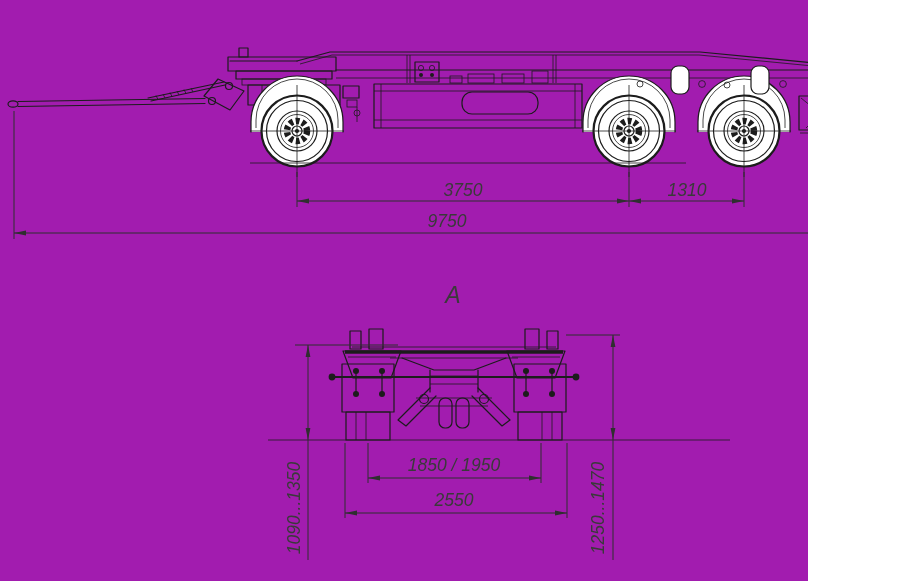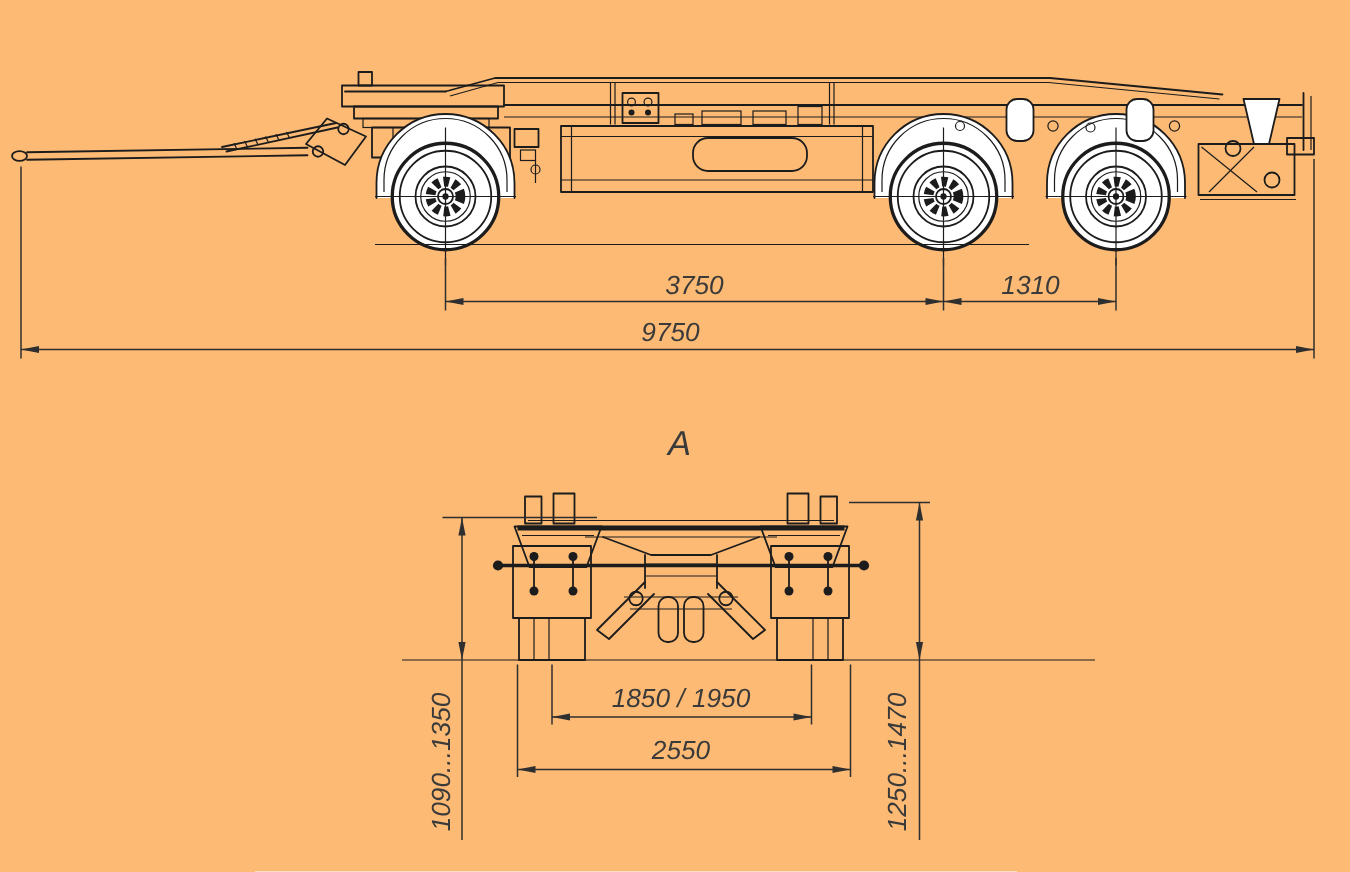--- a/index.html
+++ b/index.html
@@ -1,16 +1,16 @@
 <!DOCTYPE html>
 <html><head>
 <meta charset="utf-8">
 <style>
   html,body{margin:0;padding:0;background:#ffffff;}
-  .stage{position:relative;width:900px;height:581px;background:#fdba74;overflow:hidden;
+  .stage{position:relative;width:808px;height:581px;background:#a21caf;overflow:hidden;
          font-family:"Liberation Sans", sans-serif;}
   svg{display:block;}
   .ln{stroke:#1c1c1c;stroke-width:1.2;fill:none;stroke-linecap:round;stroke-linejoin:round;}
   .ln-thin{stroke:#1c1c1c;stroke-width:0.8;fill:none;}
   .ln-heavy{stroke:#1c1c1c;stroke-width:2.2;fill:none;}
   .ln-band{stroke:#1c1c1c;stroke-width:3.4;fill:none;}
   .white{fill:#ffffff;}
   .solid{fill:#1c1c1c;stroke:none;}
   .dim{stroke:#2f2f2f;stroke-width:1;fill:none;}
   .dim-txt{font-family:"Liberation Sans", sans-serif;font-style:italic;

